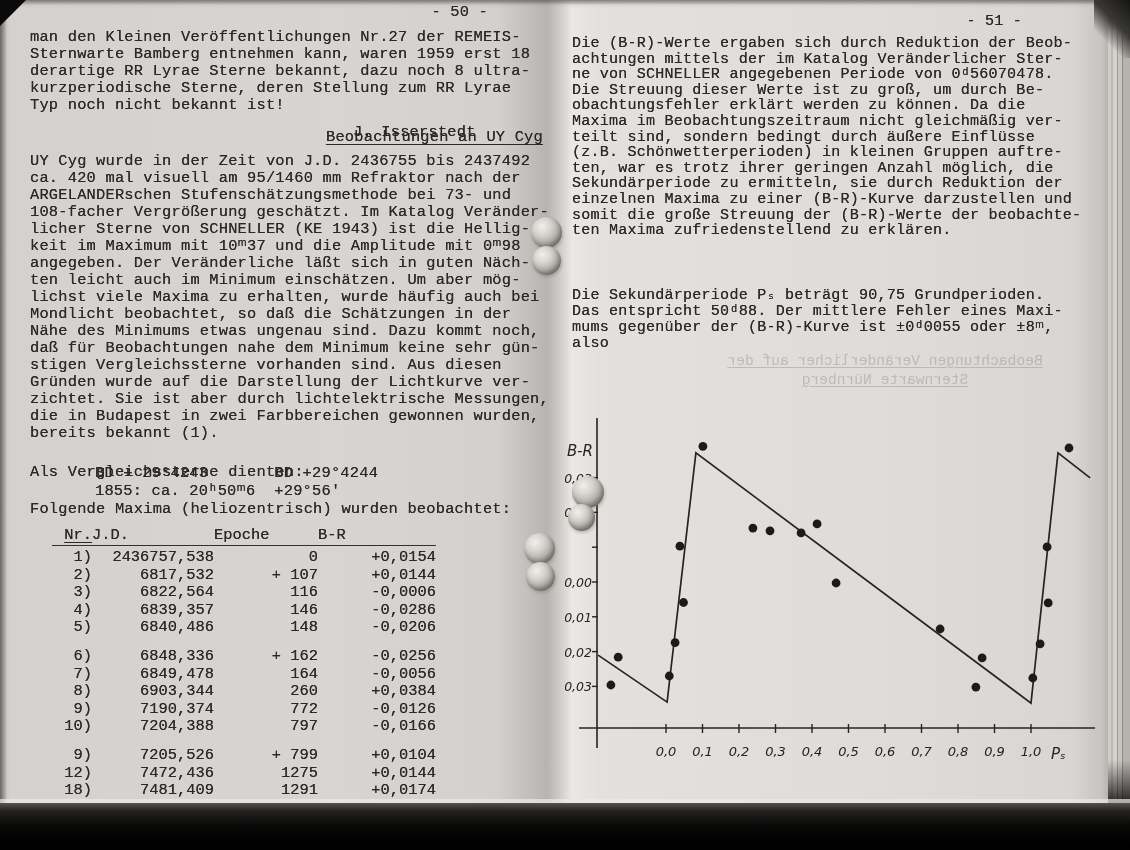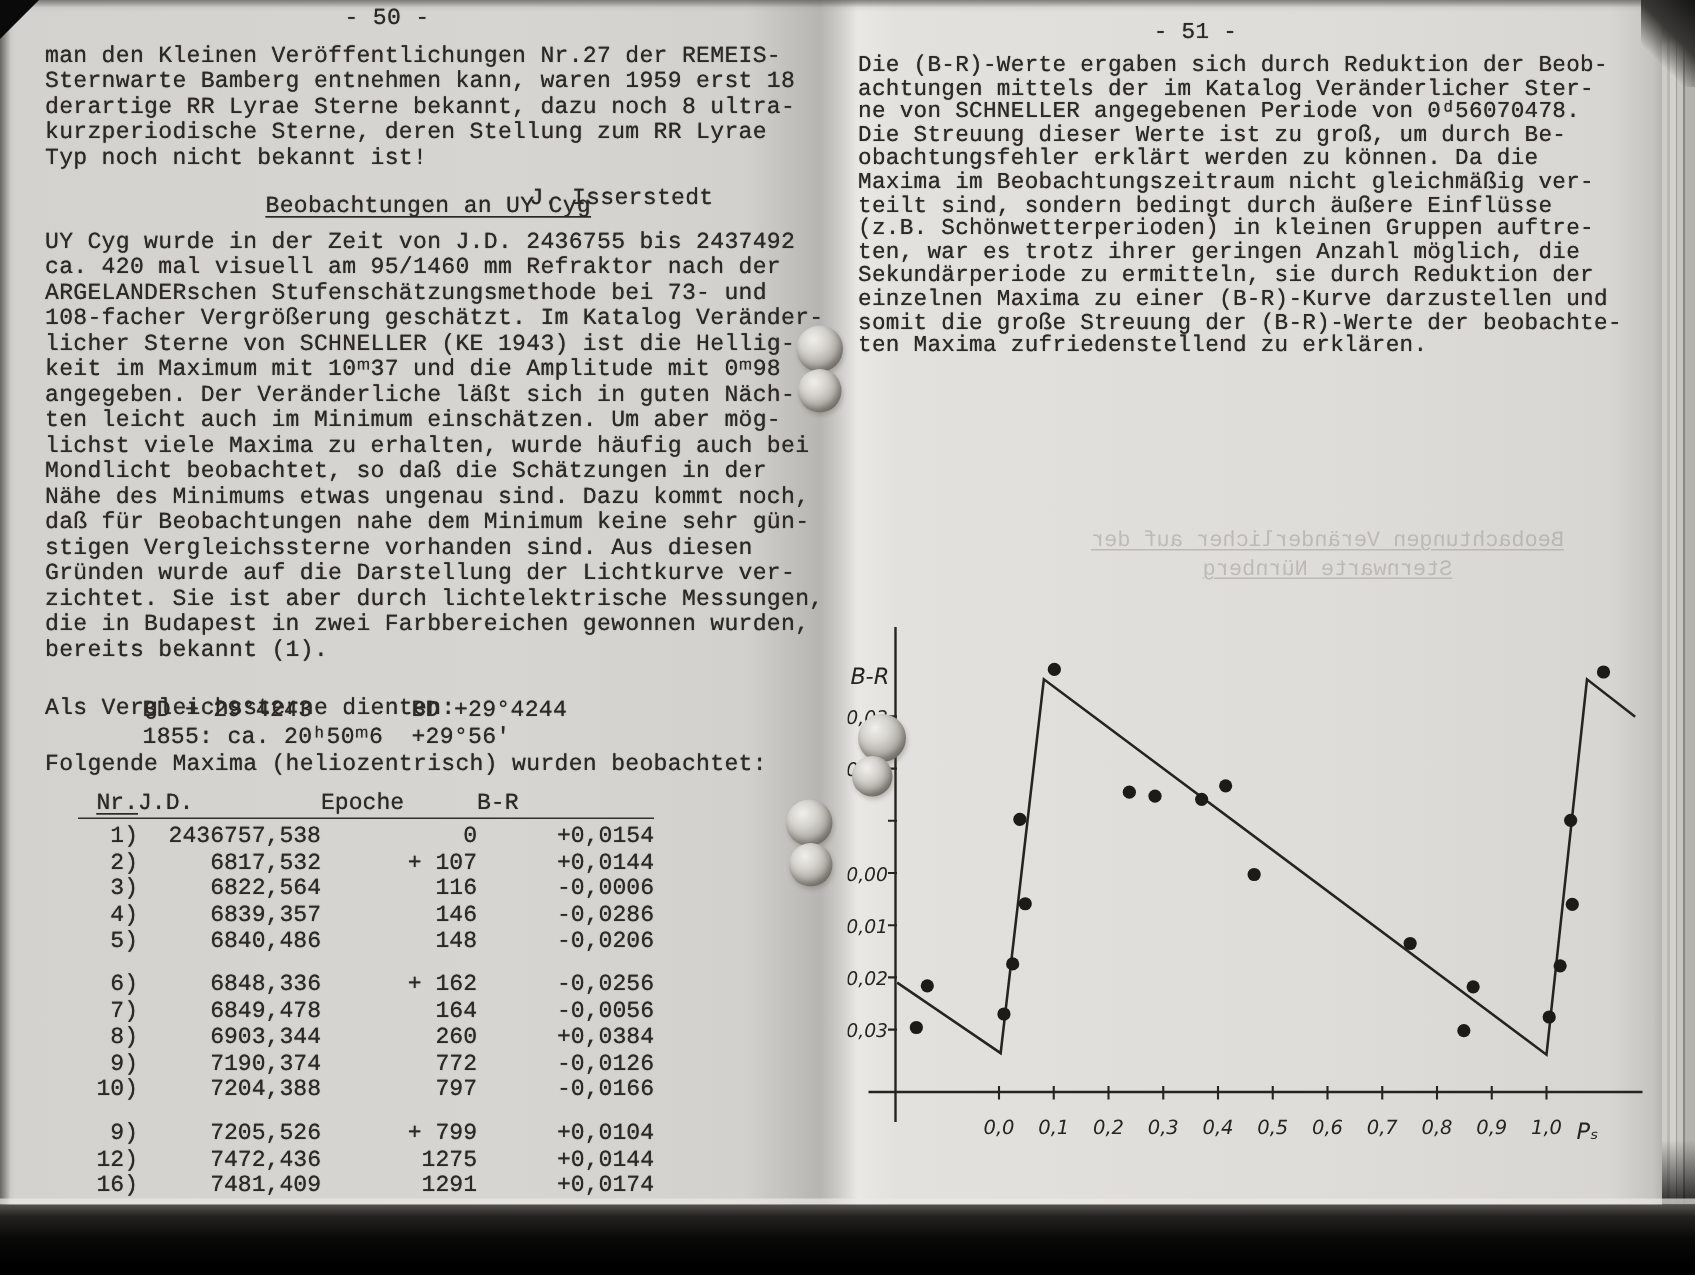--- a/index.html
+++ b/index.html
@@ -14,21 +14,21 @@
         #dedcd8 80%, #d8d6d2 95%, #c6c4c0 97.5%, #a8a6a2 98.6%, #d0cec9 99.3%, #888680 100%);
   }
   .page{position:absolute;top:0;height:850px;}
   .page-left{left:0;width:555px;}
   .page-right{left:555px;width:555px;}
   .ink{color:#2b2925;text-shadow:0 0 .6px rgba(43,41,37,.85);}
   .pre{white-space:pre;}
   .para-l{font-size:15.4px;line-height:17px;letter-spacing:.2px;}
   .para-r{font-size:15.1px;line-height:15.6px;letter-spacing:.2px;}
   .abs{position:absolute;}
-  .center{text-align:center;}
+  .center{text-align:right;}
   .heading-underline{text-decoration:underline;text-underline-offset:3px;
     text-decoration-thickness:1.4px;}
   
   .tbl{position:absolute;left:52px;top:527px;width:384px;font-size:15.4px;line-height:17.4px;}
   .thead{display:grid;grid-template-columns:40px 122px 104px 118px;
     border-bottom:1.6px solid #33312d;padding-bottom:1px;}
   .thead .h0{text-align:right;padding-left:5px;text-decoration:underline;text-underline-offset:3px;}
   .thead .h1,.thead .h2,.thead .h3{text-align:left;}
   .tgroup{margin-top:3px;}
   .tgroup + .tgroup{margin-top:12px;}
@@ -184,21 +184,21 @@
               <div class="tcell c2">+ 799</div>
               <div class="tcell c3">+0,0104</div>
             </div>
             <div class="trow">
               <div class="tcell c0">12)</div>
               <div class="tcell c1">7472,436</div>
               <div class="tcell c2">1275</div>
               <div class="tcell c3">+0,0144</div>
             </div>
             <div class="trow">
-              <div class="tcell c0">16)</div>
+              <div class="tcell c0">18)</div>
               <div class="tcell c1">7481,409</div>
               <div class="tcell c2">1291</div>
               <div class="tcell c3">+0,0174</div>
             </div>
           </div>
         </div>
     </div>
   </div>
 
   <div class="page page-right">
@@ -211,20 +211,24 @@
 obachtungsfehler erklärt werden zu können. Da die
 Maxima im Beobachtungszeitraum nicht gleichmäßig ver-
 teilt sind, sondern bedingt durch äußere Einflüsse
 (z.B. Schönwetterperioden) in kleinen Gruppen auftre-
 ten, war es trotz ihrer geringen Anzahl möglich, die
 Sekundärperiode zu ermitteln, sie durch Reduktion der
 einzelnen Maxima zu einer (B-R)-Kurve darzustellen und
 somit die große Streuung der (B-R)-Werte der beobachte-
 ten Maxima zufriedenstellend zu erklären.</div>
 
+    <div class="abs ink para-r pre" style="left:17px;top:287px;line-height:16px;">Die Sekundärperiode Pₛ beträgt 90,75 Grundperioden.
+Das entspricht 50ᵈ88. Der mittlere Fehler eines Maxi-
+mums gegenüber der (B-R)-Kurve ist ±0ᵈ0055 oder ±8ᵐ,
+also</div>
 
     <div class="abs bleed pre" style="left:150px;top:352px;width:360px;">Beobachtungen Veränderlicher auf der
 Sternwarte Nürnberg</div>
 
     <div id="chart-wrap"><svg width="540" height="400" viewBox="0 0 540 400">
           <line x1="32" y1="8" x2="32" y2="338" stroke="#26241f" stroke-width="1.6"></line>
           <line x1="14" y1="318" x2="530" y2="318" stroke="#26241f" stroke-width="1.6"></line>
           <text x="2" y="46" fill="#26241f" font-size="15" font-style="italic" font-family="&quot;DejaVu Sans&quot;, sans-serif">B-R</text>
           <line x1="27" y1="67.60000000000001" x2="33" y2="67.60000000000001" stroke="#26241f" stroke-width="1.4"></line>
           <text x="27" y="72.60000000000001" fill="#26241f" font-size="12.5" text-anchor="end" font-style="italic" font-family="&quot;DejaVu Sans&quot;, sans-serif">+0,03</text>

